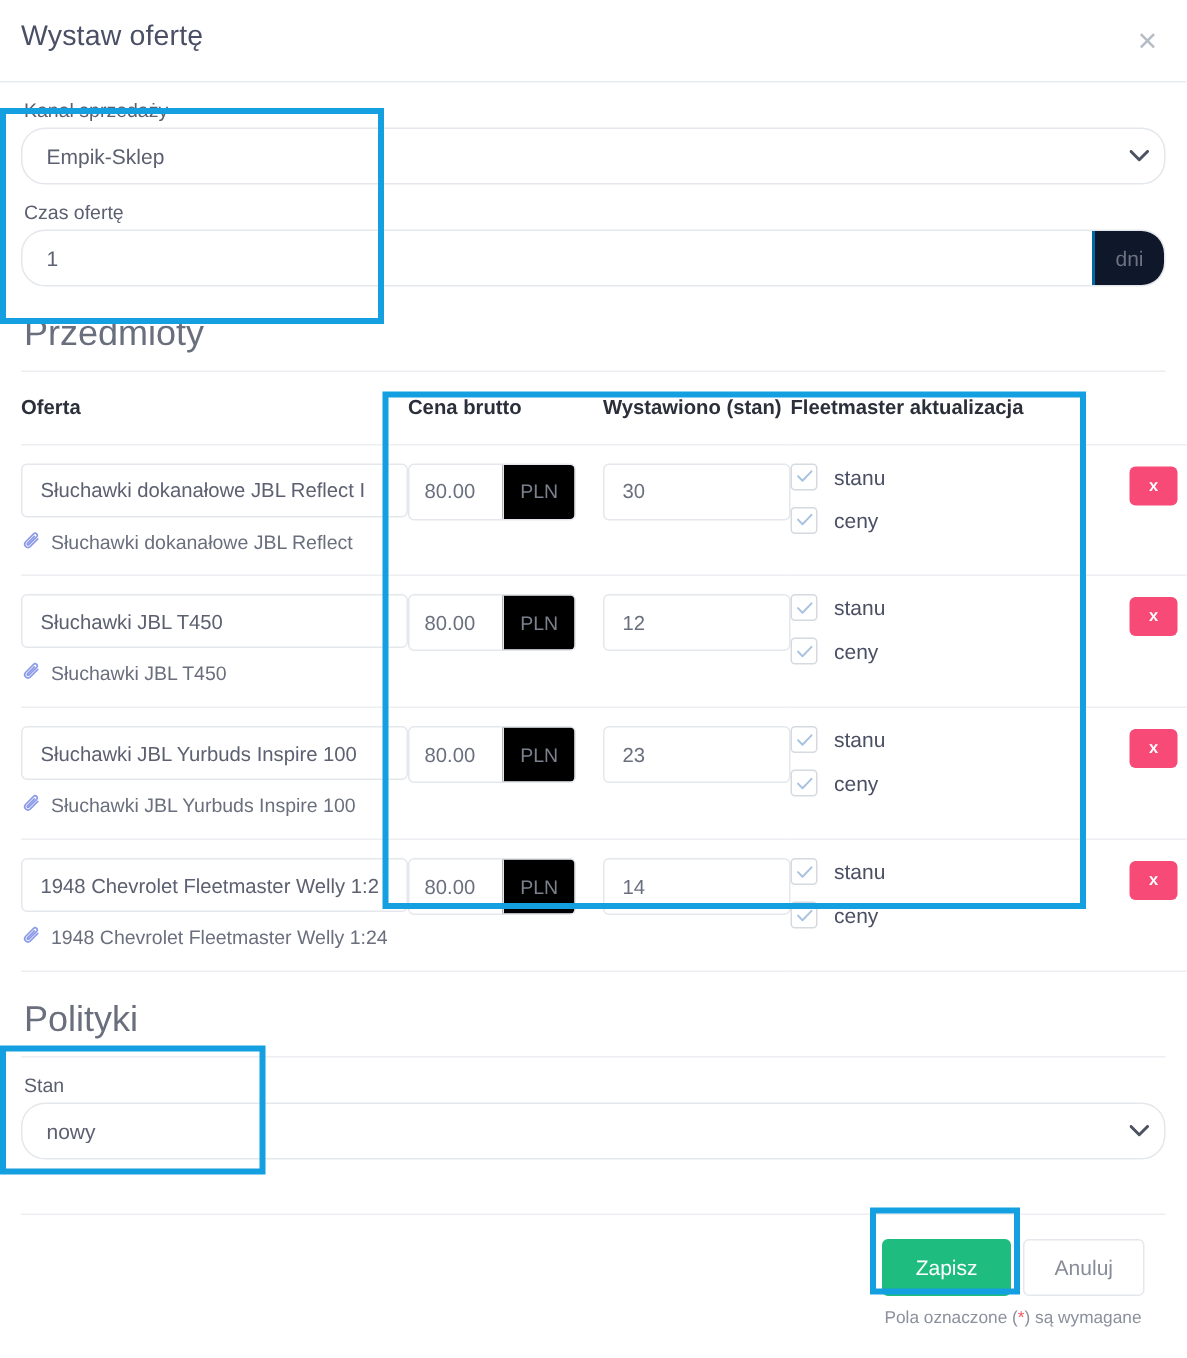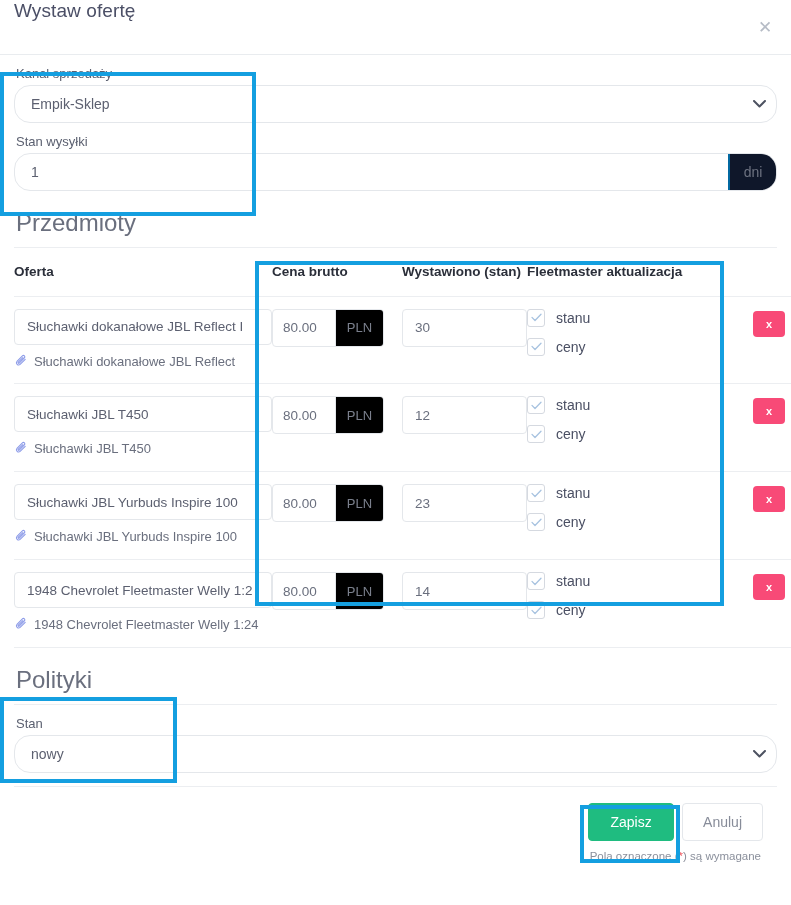--- a/index.html
+++ b/index.html
@@ -14,21 +14,21 @@
     color: #4a4f63;
     overflow: hidden;
   }
 
   
   .modal-header {
     position: relative;
     height: 55px;
     padding: 0 24px 4px 14px;
     display: flex;
-    align-items: flex-start;
+    align-items: center;
     border-bottom: 1px solid #e9ecef;
   }
   .modal-title {
     font-size: 19px;
     color: #4b4f66;
     font-weight: 400;
     letter-spacing: .1px;
   }
   .close-icon {
     position: absolute;
@@ -234,21 +234,21 @@
     display: flex;
     align-items: center;
     justify-content: center;
     margin-left: 21px;
     margin-top: 2px;
   }
 
   
   .footer {
     border-top: 1px solid #eceef1;
-    margin-top: 13px;
+    margin-top: 36px;
     padding: 16px 14px 0 14px;
     display: flex;
     flex-direction: column;
     align-items: flex-end;
   }
   .btn-row { display: flex; gap: 8px; }
   .btn {
     height: 38px;
     border-radius: 4px;
     font-size: 14px;
@@ -309,21 +309,21 @@
           <svg width="13" height="8" viewBox="0 0 13 8">
               <path d="M1 1l5.5 5.5L12 1" stroke="#4d5261" stroke-width="2" fill="none" stroke-linecap="round" stroke-linejoin="round"></path>
             </svg>
         </span>
       </div>
     </div>
   </div>
 
   <div class="form-row">
     <div class="field-block">
-      <span class="field-label">Stan wysyłki</span>
+      <span class="field-label">Czas ofertę</span>
       <div class="control">
         <span class="value">1</span>
         <span class="suffix-box">dni</span>
       </div>
     </div>
   </div>
 
   <div class="section-title">Przedmioty</div>
 
   <table class="items">

